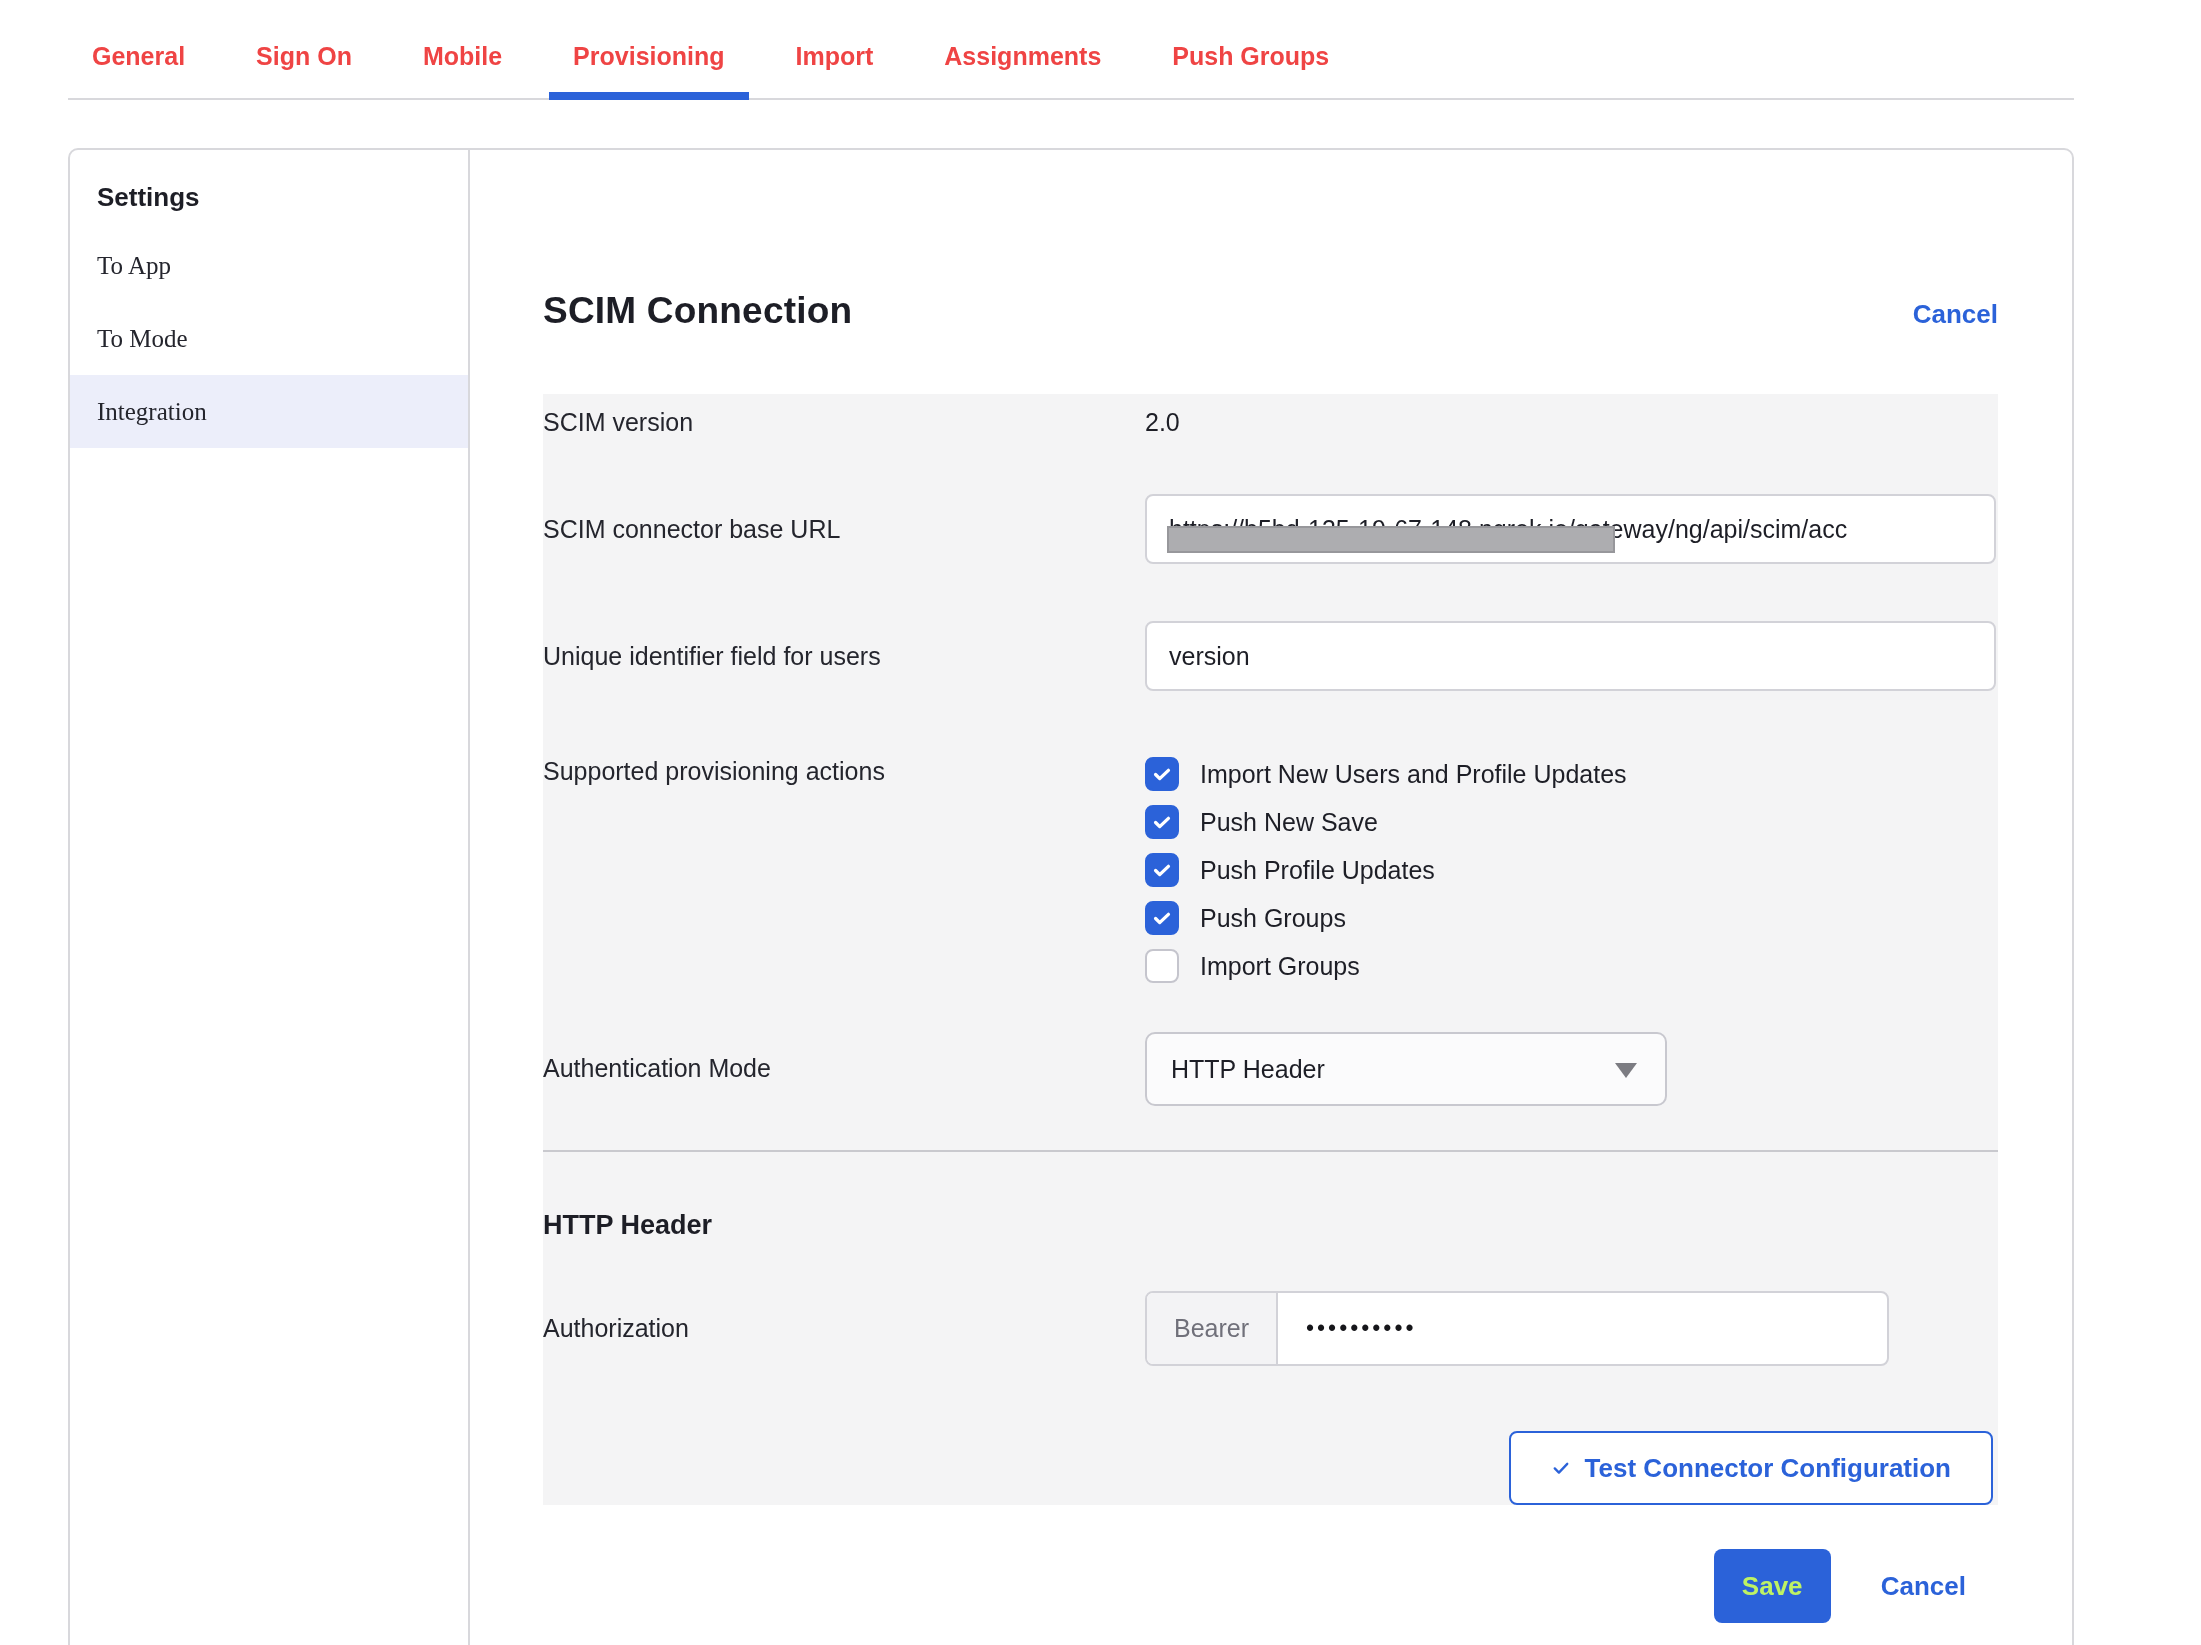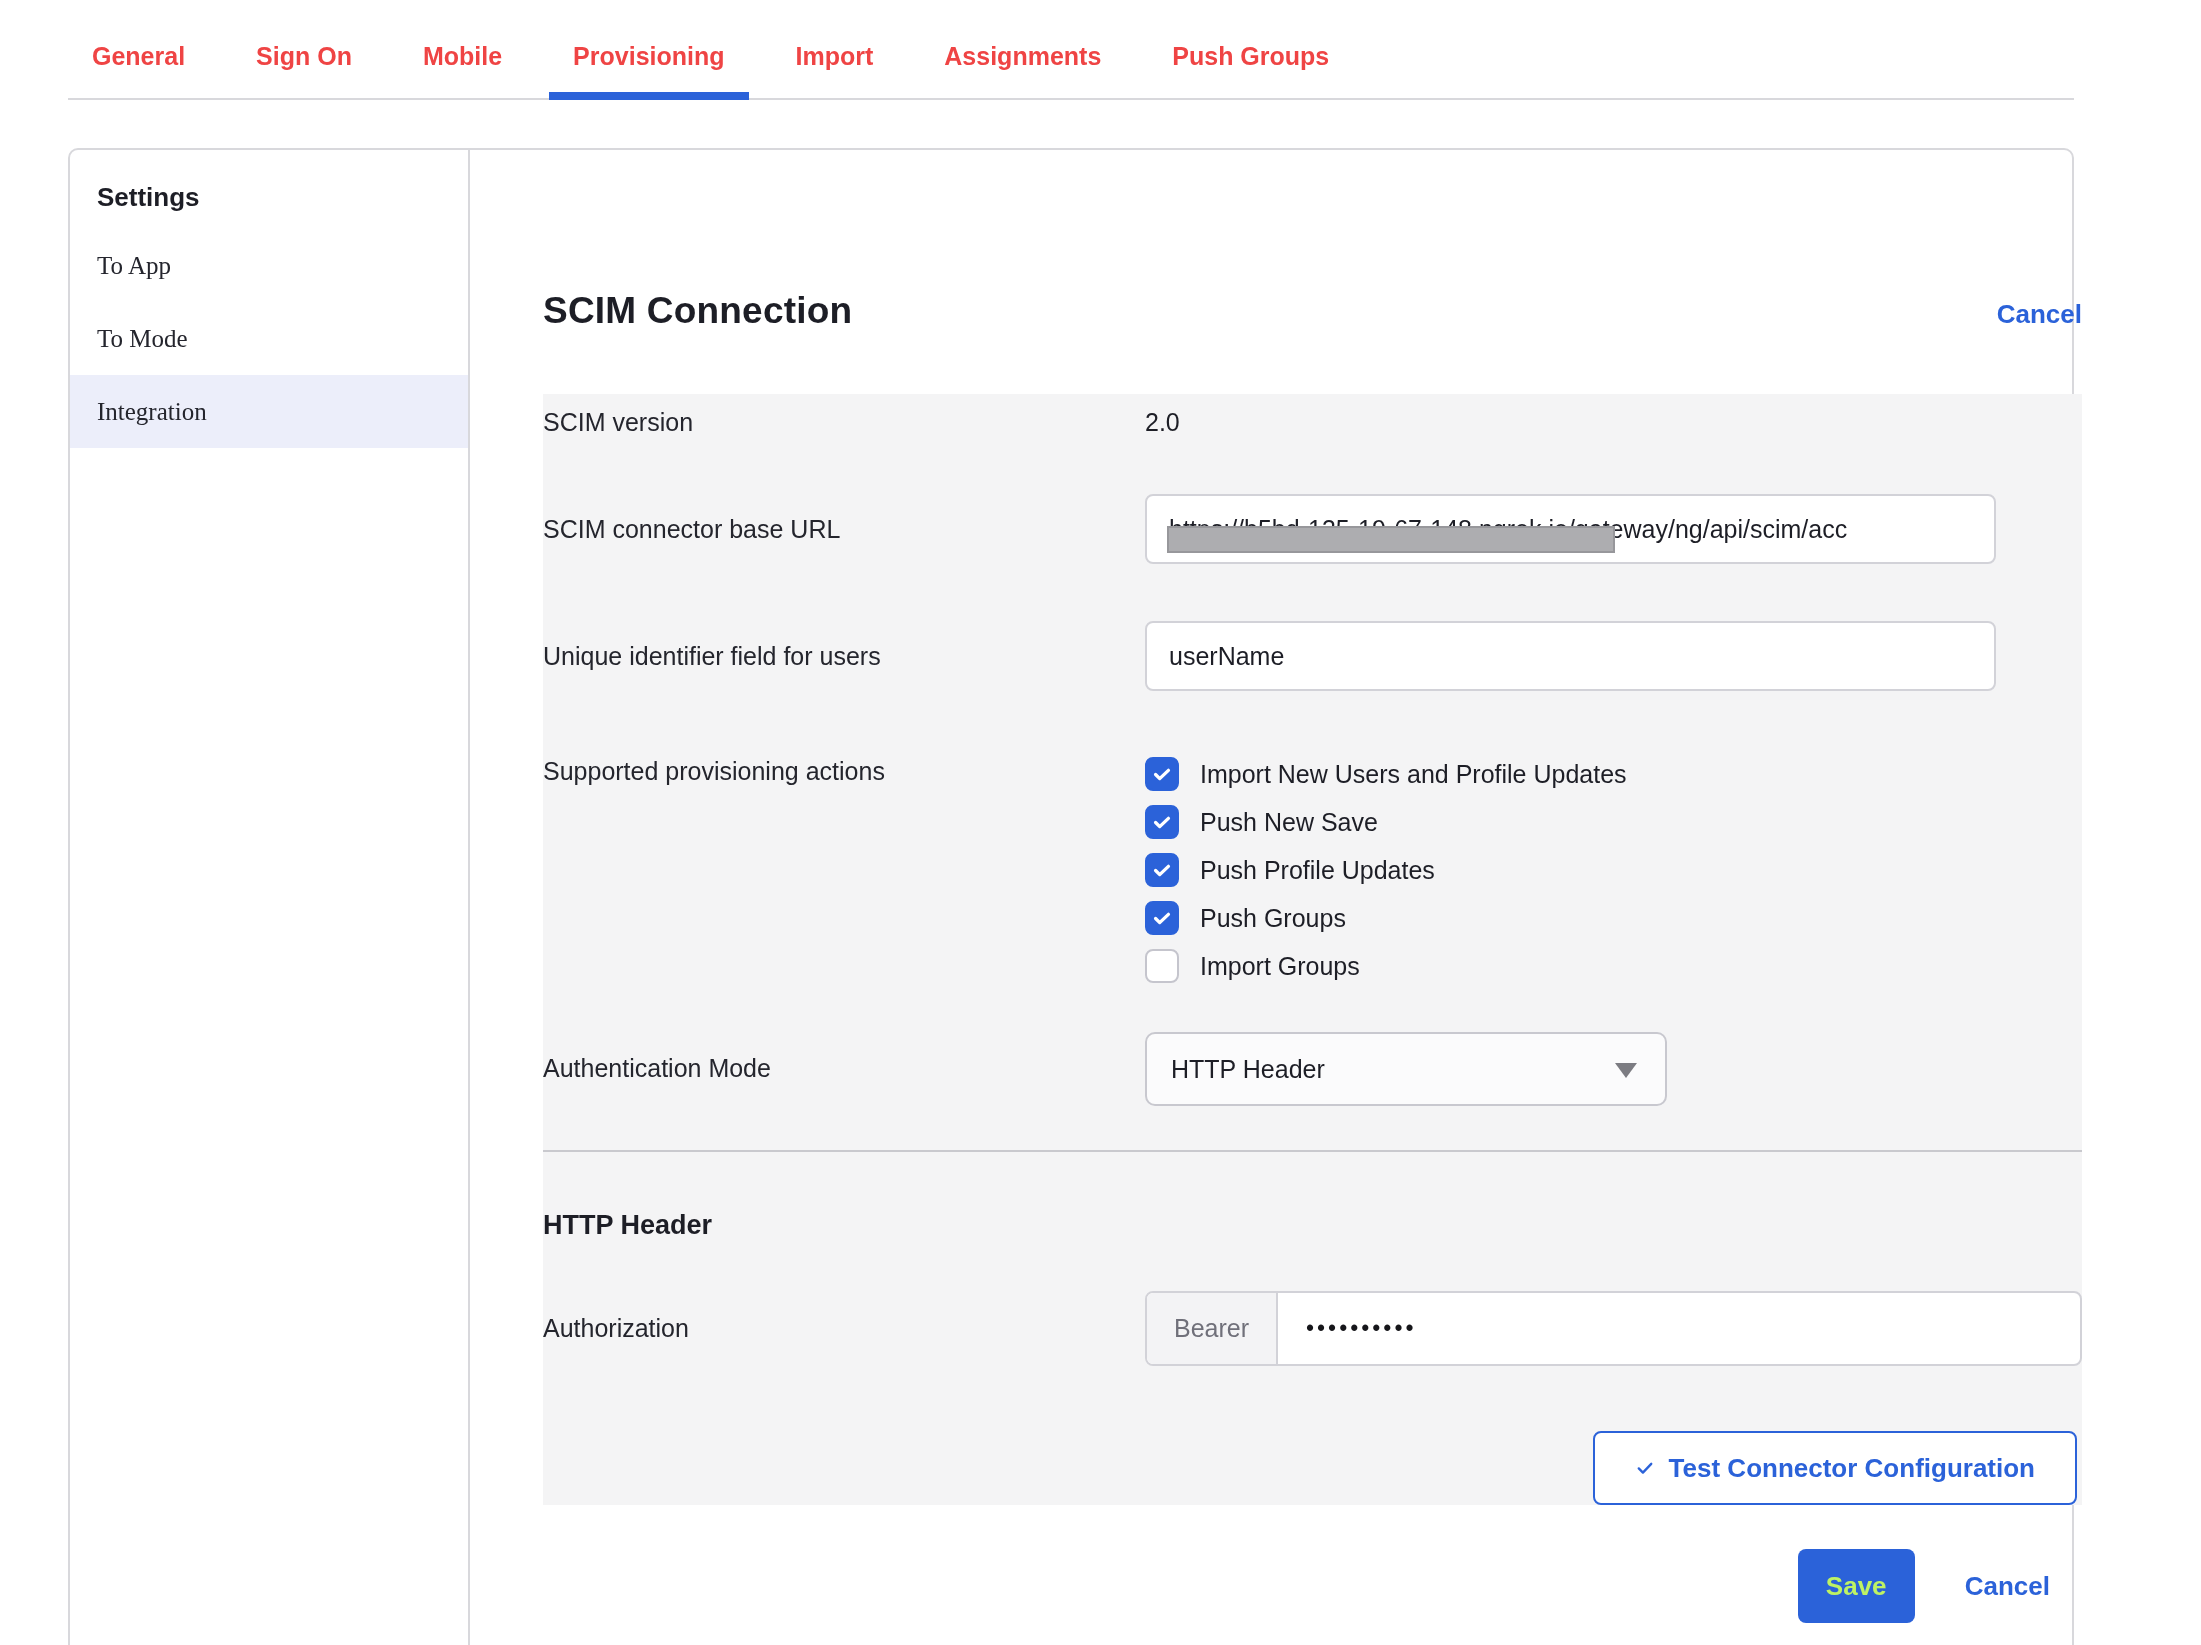--- a/index.html
+++ b/index.html
@@ -69,21 +69,21 @@
     padding-left:24px; font-size:25px; color:#1d1e26; cursor:pointer; }
   .select .caret { position:absolute; right:28px; top:50%; margin-top:-6px;
     width:0; height:0; border-left:11px solid transparent; border-right:11px solid transparent;
     border-top:15px solid #7c7c82; }
 
   .panel-divider { margin-top:44px; border:none; border-top:2px solid #c9c9ce; width:100%; }
 
   .section-title { margin-top:58px; font-size:27px; font-weight:700; color:#1d1e26; }
 
   .row-authz { margin-top:50px; align-items:center; }
-  .prefix-input { width:937px; height:75px; background:#fff; border:2px solid var(--inputborder);
+  .prefix-input { width:744px; height:75px; background:#fff; border:2px solid var(--inputborder);
     border-radius:8px; display:flex; align-items:stretch; overflow:hidden; }
   .prefix { width:131px; flex:none; background:#f3f3f5; border-right:2px solid var(--inputborder);
     display:flex; align-items:center; justify-content:center; font-size:25px; color:#70707a; }
   .masked { flex:1; display:flex; align-items:center; padding-left:28px;
     font-size:23px; letter-spacing:3px; color:#16161a; }
 
   .test-row { margin-top:65px; display:flex; justify-content:flex-end; padding-right:5px; }
   .test-btn { height:74px; padding:0 40px; background:#fff; border:2px solid var(--accent);
     border-radius:8px; display:flex; align-items:center; gap:14px; cursor:pointer;
     font-size:26px; font-weight:700; color:var(--accent); font-family:inherit; }
@@ -156,21 +156,21 @@
             <span class="val">https://b5bd-135-19-67-148.ngrok.io/gateway/ng/api/scim/acc</span>
             <div class="redaction"></div>
           </div>
         </div>
       </div>
 
       <div class="frow row-input row-uid">
         <div class="flabel">Unique identifier field for users</div>
         <div class="ffield">
           <div class="text-input">
-            <span class="val">userName</span>
+            <span class="val">version</span>
           </div>
         </div>
       </div>
 
       <div class="frow row-actions">
         <div class="flabel">Supported provisioning actions</div>
         <div class="ffield">
           <div class="action-row">
             <span class="checkbox active checked">
                 <svg width="22" height="22" viewBox="0 0 24 24">

